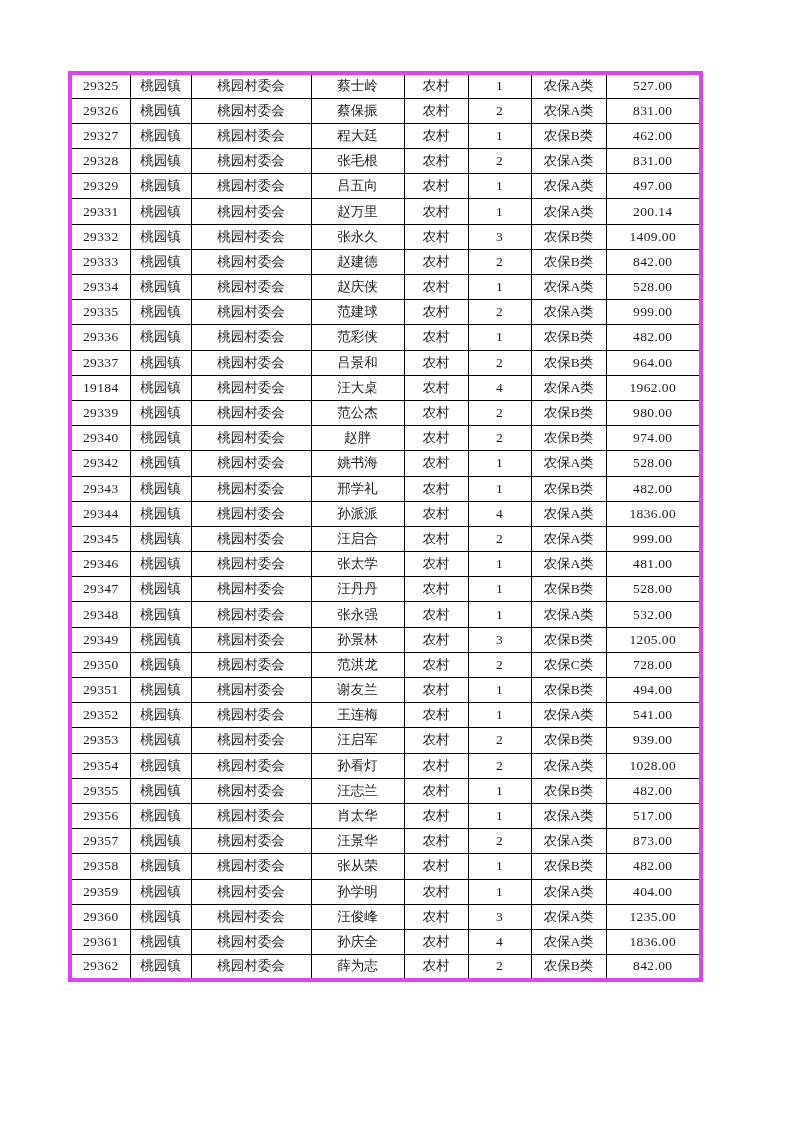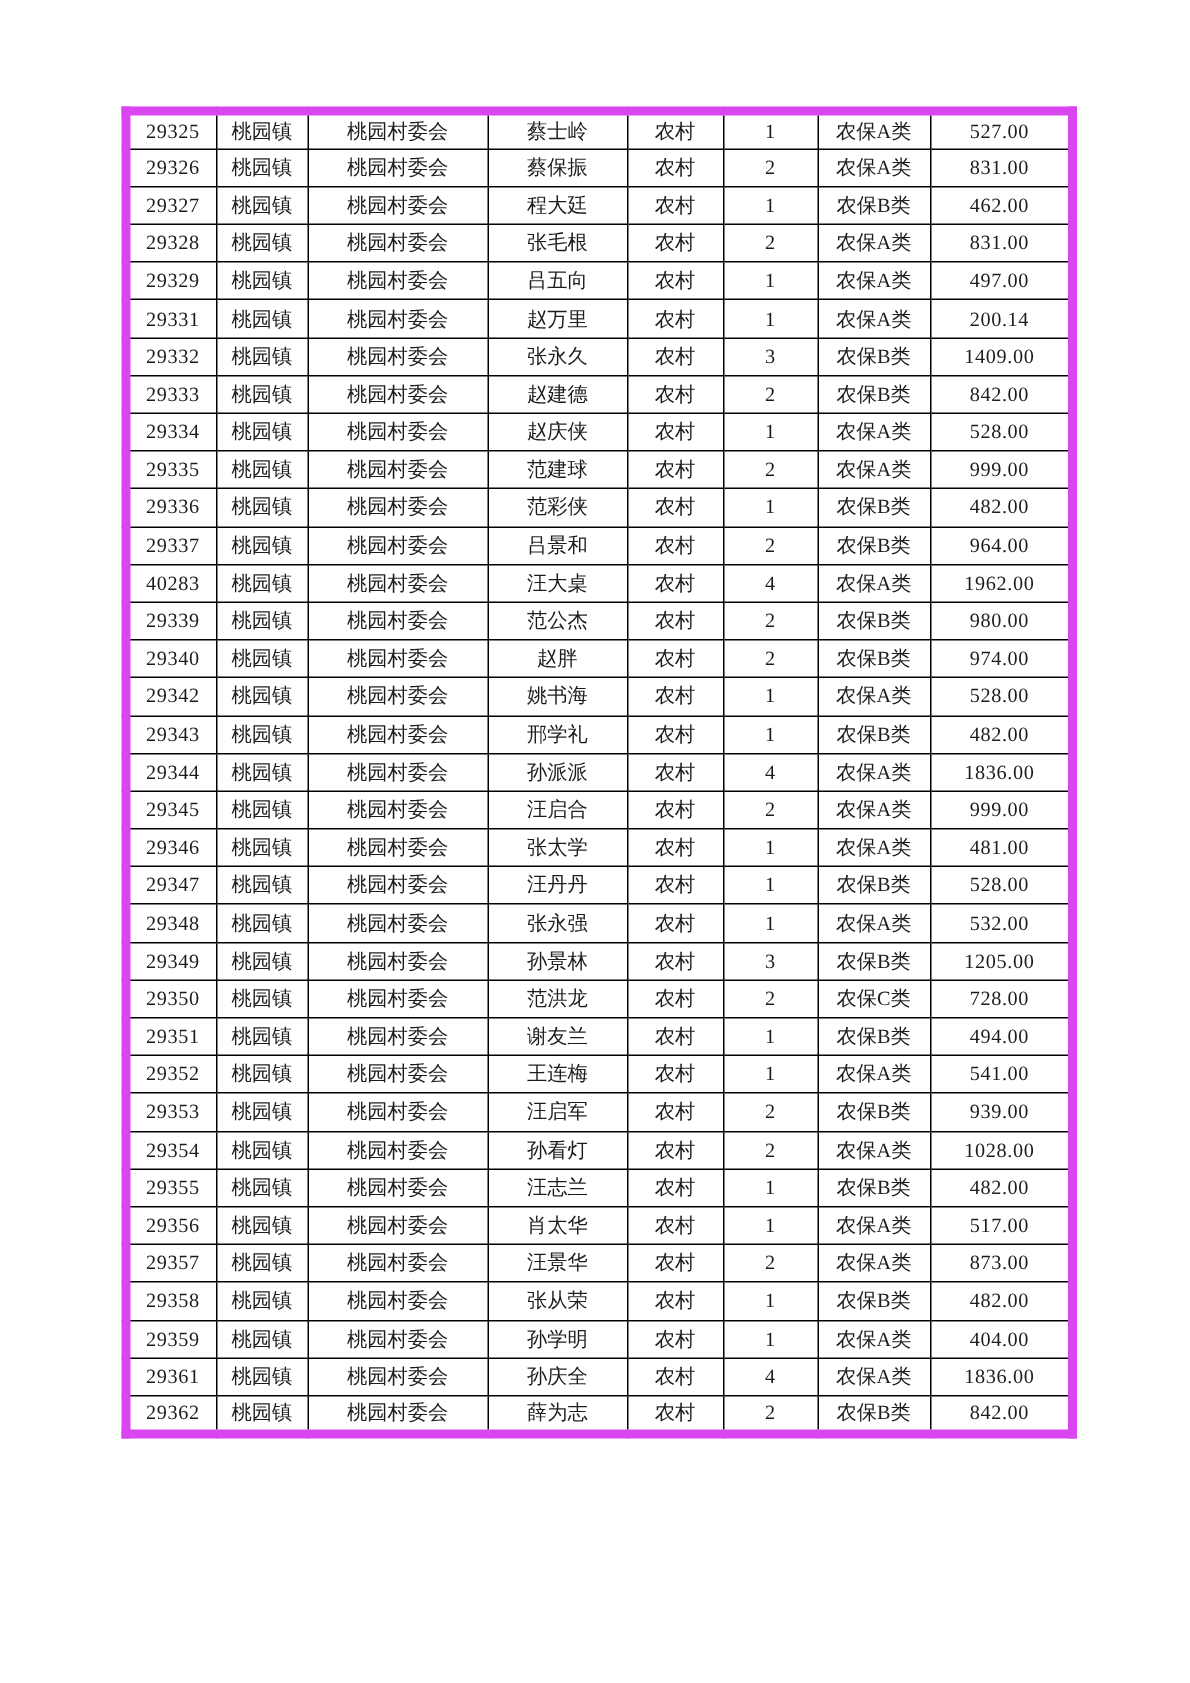--- a/index.html
+++ b/index.html
@@ -14,26 +14,26 @@
   }
   .sheet {
     position: relative;
     width: 793px;
     height: 1122px;
     background: #ffffff;
     overflow: hidden;
   }
   table.grid {
     position: absolute;
-    left: 81px;
+    left: 68px;
     top: 71px;
     width: 631px;
     table-layout: fixed;
     border-collapse: collapse;
-    border: 6px solid #d946ef;
+    border: 4px solid #d946ef;
   }
   table.grid tr {
     height: 25.2px;
   }
   table.grid td {
     border: 1px solid #000000;
     padding: 0;
     text-align: center;
     vertical-align: middle;
     font-size: 13.5px;
@@ -193,21 +193,21 @@
     <td class="c-town">桃园镇</td>
     <td class="c-committee">桃园村委会</td>
     <td class="c-name">吕景和</td>
     <td class="c-type">农村</td>
     <td class="c-count">2</td>
     <td class="c-category">农保B类</td>
     <td class="c-amount">964.00</td>
   </tr>
 
   <tr>
-    <td class="c-serial">40283</td>
+    <td class="c-serial">19184</td>
     <td class="c-town">桃园镇</td>
     <td class="c-committee">桃园村委会</td>
     <td class="c-name">汪大桌</td>
     <td class="c-type">农村</td>
     <td class="c-count">4</td>
     <td class="c-category">农保A类</td>
     <td class="c-amount">1962.00</td>
   </tr>
 
   <tr>
@@ -424,20 +424,30 @@
     <td class="c-serial">29359</td>
     <td class="c-town">桃园镇</td>
     <td class="c-committee">桃园村委会</td>
     <td class="c-name">孙学明</td>
     <td class="c-type">农村</td>
     <td class="c-count">1</td>
     <td class="c-category">农保A类</td>
     <td class="c-amount">404.00</td>
   </tr>
 
+  <tr>
+    <td class="c-serial">29360</td>
+    <td class="c-town">桃园镇</td>
+    <td class="c-committee">桃园村委会</td>
+    <td class="c-name">汪俊峰</td>
+    <td class="c-type">农村</td>
+    <td class="c-count">3</td>
+    <td class="c-category">农保A类</td>
+    <td class="c-amount">1235.00</td>
+  </tr>
 
   <tr>
     <td class="c-serial">29361</td>
     <td class="c-town">桃园镇</td>
     <td class="c-committee">桃园村委会</td>
     <td class="c-name">孙庆全</td>
     <td class="c-type">农村</td>
     <td class="c-count">4</td>
     <td class="c-category">农保A类</td>
     <td class="c-amount">1836.00</td>

